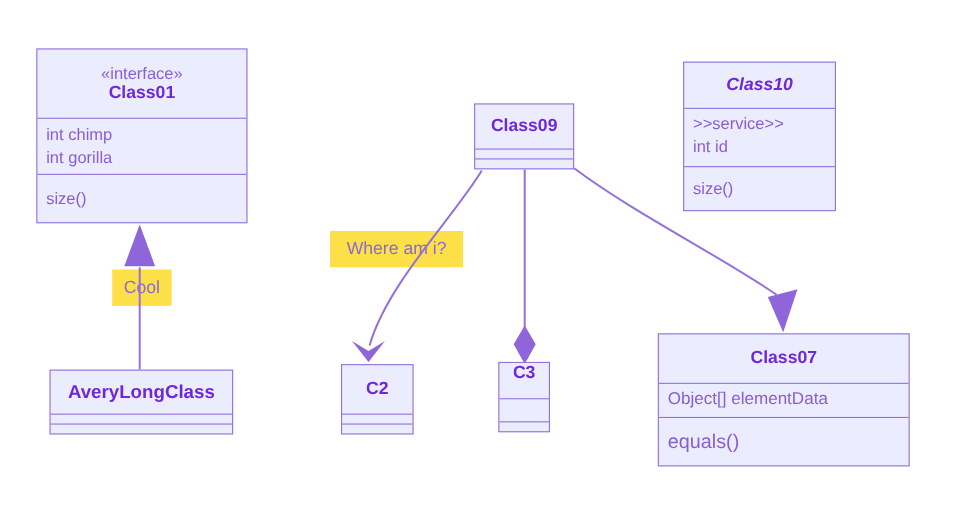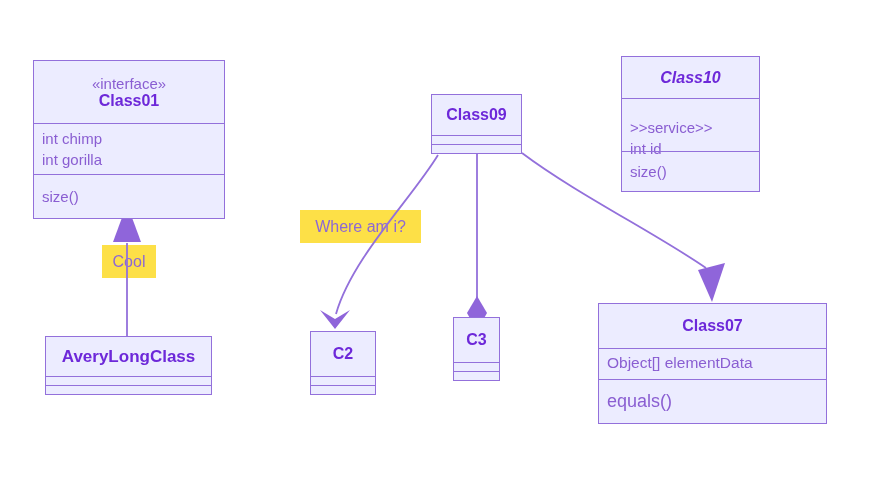--- a/index.html
+++ b/index.html
@@ -25,39 +25,39 @@
     align-items:center; justify-content:center;
     text-align:center;
     flex:0 0 auto;
   }
   .node .title { font-weight:bold; font-size:16px; color:#6d28d9; }
   .node .stereotype { font-size:15px; }
   .compartment { border-top:1.5px solid #9370db; }
   .members, .methods { padding:4px 8px; font-size:15px; line-height:21px; }
   .row { height:9px; }
   
-  #node-class01 { left:33px; top:44px;  width:192px; height:159px;margin-top:16px; }
+  #node-class01 { left:33px; top:44px;  width:192px; height:159px; }
   #node-class01 .header  { height:62px; }
   #node-class01 .members { height:51px; }
   #node-class01 .methods { flex:1; display:flex; align-items:center; }
 
   #node-avery { left:45px; top:336px; width:167px; height:59px; }
   #node-avery .header { flex:1;text-align:right; }
   #node-avery .title  { font-size:17px; }
 
   #node-class09 { left:431px; top:94px; width:91px; height:60px; }
   #node-class09 .header { flex:1; }
 
   #node-c2 { left:310px; top:331px; width:66px; height:64px; }
-  #node-c3 { left:453px; top:317px; width:47px; height:64px; }
+  #node-c3 { left:453px; top:329px; width:47px; height:64px;gap:12px; }
   #node-c2 .header, #node-c3 .header { flex:1; }
 
   #node-class10 { left:621px; top:56px; width:139px; height:136px; }
   #node-class10 .header  { height:41px;font-style:italic; }
-  #node-class10 .members { height:53px; padding-top:18px; }
+  #node-class10 .members { height:53px; padding-top:3px; }
   #node-class10 .methods { flex:1; display:flex; align-items:center; }
 
   #node-class07 { left:598px; top:303px; width:229px; height:121px; }
   #node-class07 .header  { height:44px; }
   #node-class07 .members { height:31px; padding-top:3px; font-size:15.5px; }
   #node-class07 .methods { flex:1; display:flex; align-items:center; font-size:18px; }
 
   
   .edge-label {
     position:absolute;

